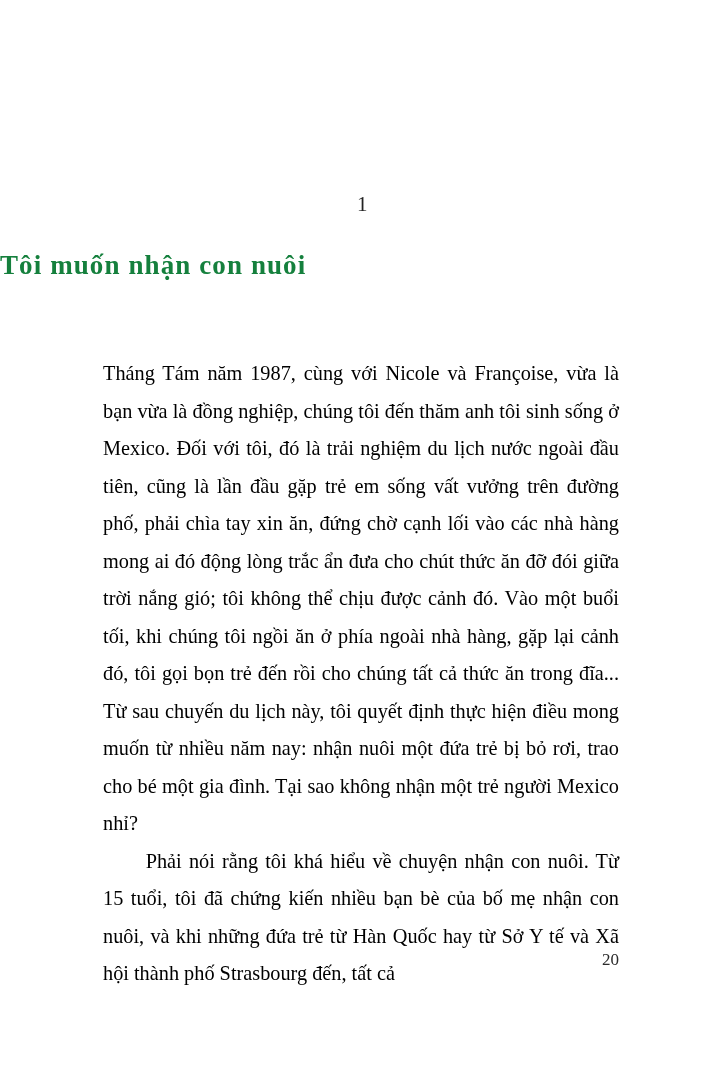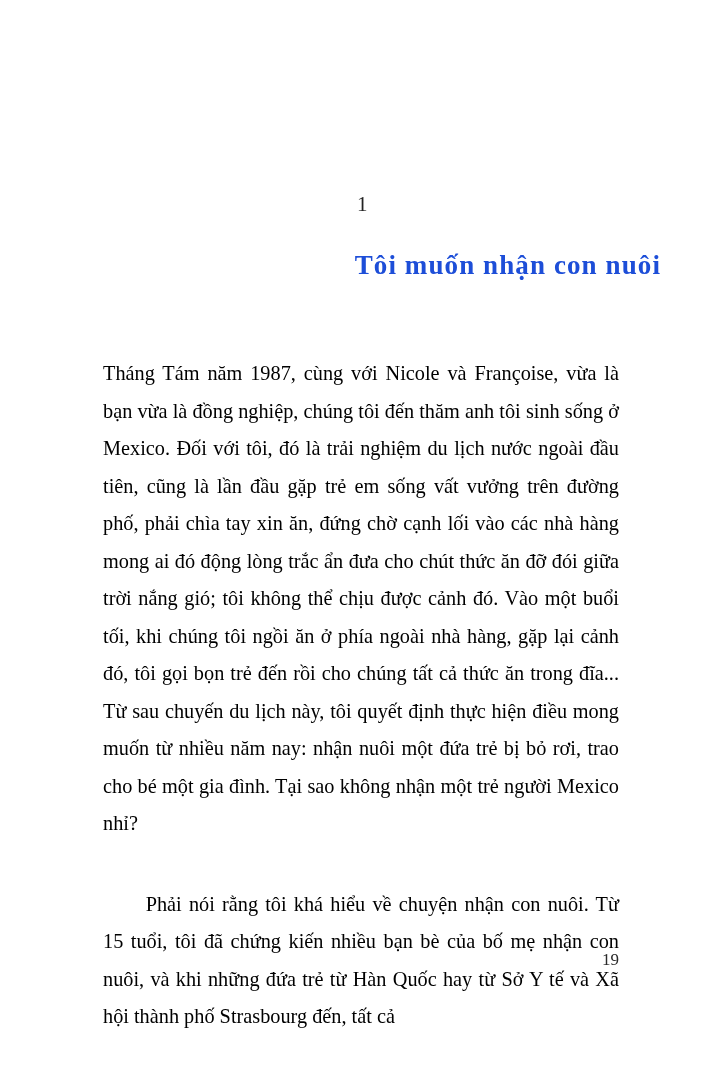--- a/index.html
+++ b/index.html
@@ -28,43 +28,42 @@
     text-align: center;
     font-size: 21px;
     color: #222;
     letter-spacing: 0.5px;
   }
   .chapter-title {
     position: absolute;
     top: 232px;
     left: 0;
     width: 661px;
-    text-align: right;
+    text-align: left;
     font-size: 27px;
     font-weight: bold;
-    color: #1d4ed8;
+    color: #15803d;
     letter-spacing: 1.1px;
   }
   .body-text {
     position: absolute;
     top: 355px;
     left: 103px;
     width: 516px;
     font-size: 20.3px;
     line-height: 37.5px;
     text-align: justify;
     text-justify: inter-word;
     color: #000000;
   }
   .body-text p {
     margin: 0;
   }
   .body-text p.indent {
     text-indent: 2.1em;
-    margin-top: 43px;
   }
   .page-number {
     position: absolute;
     top: 950px;
     left: 0;
     width: 725px;
     padding-right: 106px;
     box-sizing: border-box;
     text-align: right;
     font-size: 17px;
@@ -78,15 +77,15 @@
 
   <div class="chapter-number">1</div>
 
   <h1 class="chapter-title">Tôi muốn nhận con nuôi</h1>
 
   <div class="body-text">
     <p>Tháng Tám năm 1987, cùng với Nicole và Françoise, vừa là bạn vừa là đồng nghiệp, chúng tôi đến thăm anh tôi sinh sống ở Mexico. Đối với tôi, đó là trải nghiệm du lịch nước ngoài đầu tiên, cũng là lần đầu gặp trẻ em sống vất vưởng trên đường phố, phải chìa tay xin ăn, đứng chờ cạnh lối vào các nhà hàng mong ai đó động lòng trắc ẩn đưa cho chút thức ăn đỡ đói giữa trời nắng gió; tôi không thể chịu được cảnh đó. Vào một buổi tối, khi chúng tôi ngồi ăn ở phía ngoài nhà hàng, gặp lại cảnh đó, tôi gọi bọn trẻ đến rồi cho chúng tất cả thức ăn trong đĩa... Từ sau chuyến du lịch này, tôi quyết định thực hiện điều mong muốn từ nhiều năm nay: nhận nuôi một đứa trẻ bị bỏ rơi, trao cho bé một gia đình. Tại sao không nhận một trẻ người Mexico nhỉ?</p>
     <p class="indent">Phải nói rằng tôi khá hiểu về chuyện nhận con nuôi. Từ 15 tuổi, tôi đã chứng kiến nhiều bạn bè của bố mẹ nhận con nuôi, và khi những đứa trẻ từ Hàn Quốc hay từ Sở Y tế và Xã hội thành phố Strasbourg đến, tất cả</p>
   </div>
 
-  <div class="page-number">19</div>
+  <div class="page-number">20</div>
 
 </div>
 
 </body></html>

